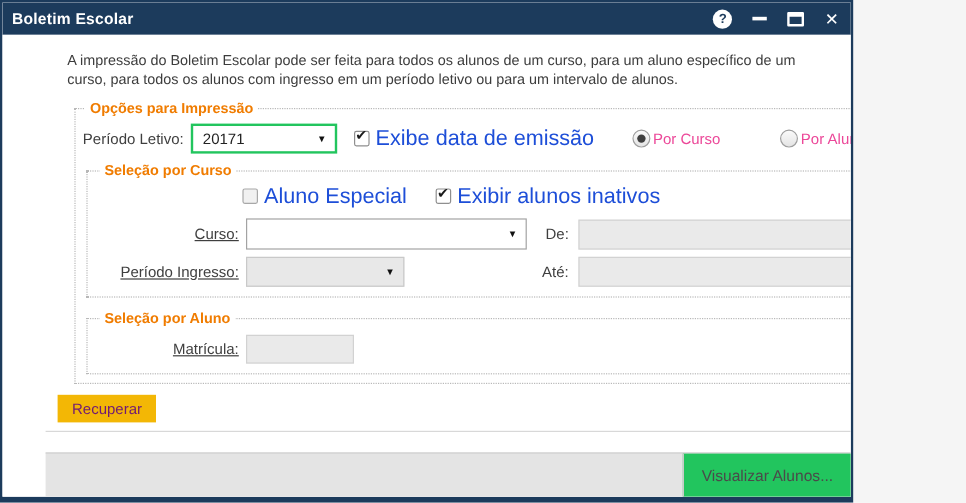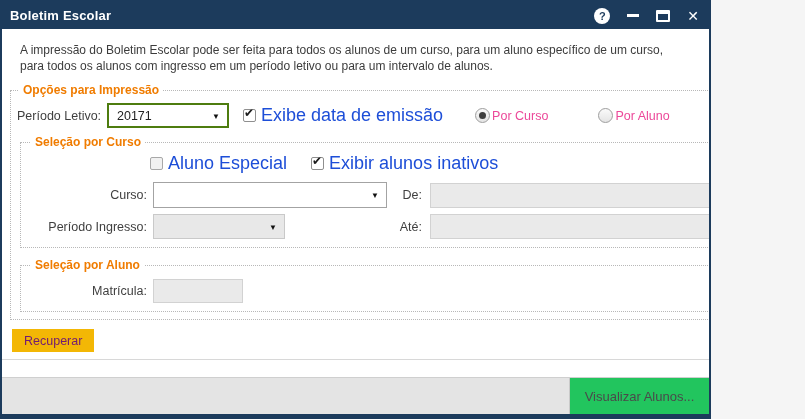--- a/index.html
+++ b/index.html
@@ -36,50 +36,50 @@
   }
   .min-bar { width: 12px; height: 3px; background: #fff; cursor: pointer; }
   .max-box {
     width: 14px; height: 12px;
     border: 2px solid #fff; border-top: 4px solid #fff;
     border-radius: 1px; cursor: pointer;
   }
   .close-x { font-size: 14px; font-weight: bold; color: #fff; line-height: 1; cursor: pointer; }
 
   
-  .content { flex: 1 1 auto; display: flex; flex-direction: column; background: #fff; padding-top: 9px; }
+  .content { flex: 1 1 auto; display: flex; flex-direction: column; background: #fff; padding-top: 9px; padding-left: 36px; }
   .desc {
     margin: 4px 22px 9px 18px;
     font-size: 12px; line-height: 16px; color: #3c3c3c;
     max-width: 762px;
   }
   fieldset { border: 1px dotted #b8b8b8; }
   legend {
     color: #f07c00; font-weight: bold; font-size: 12px;
     padding: 0 4px; margin-left: 2px;
   }
-  fieldset.outer { width: 730px; margin-left: 8px; padding: 1px 0 7px 6px; }
+  fieldset.outer { width: 730px; margin-left: 24px; padding: 1px 0 7px 6px; }
   fieldset.inner { width: 700px; margin-left: 3px; padding: 1px 0 8px 8px; }
   fieldset.aluno { margin-top: 10px; }
 
   .row { display: flex; align-items: center; }
   .row-pl { margin: 5px 0 7px 0; }
   .lbl { font-size: 12.5px; color: #3f3f3f; white-space: nowrap; }
   .lbl-pl { width: 84px; text-align: right; margin-right: 6px; }
-  .lbl-col { width: 118px; text-align: right; margin-right: 6px; }
+  .lbl-col { width: 118px; text-align: right; margin-right: 6px; text-decoration: underline; }
   .lbl-col2 { width: 35px; text-align: right; margin-right: 8px; }
 
   
   .selectbox {
     height: 26px; background: #fff; border: 1px solid #a3a3a3;
     display: flex; align-items: center; position: relative;
     padding: 0 18px 0 8px; font-size: 12.5px; color: #222; cursor: pointer;
   }
   .selectbox .arrow { position: absolute; right: 7px; top: 50%; transform: translateY(-50%); font-size: 8px; color: #111; }
-  .sel-periodo { width: 122px; height: 25px; border: 2px solid #4d7c0f; }
+  .sel-periodo { width: 122px; height: 25px; border: 2px solid #22c55e; }
   .sel-curso { width: 234px; }
   .sel-ingresso { width: 132px; height: 25px; }
   .selectbox.disabled { background: #e8e8e8; border-color: #c9c9c9; cursor: default; }
   .inputbox {
     height: 25px; background: #eaeaea; border: 1px solid #d2d2d2;
     font-size: 12.5px; padding: 0 6px; display: flex; align-items: center; color: #333;
   }
   .inp-deate { width: 285px; }
   .inp-matricula { width: 90px; height: 24px; }
 

